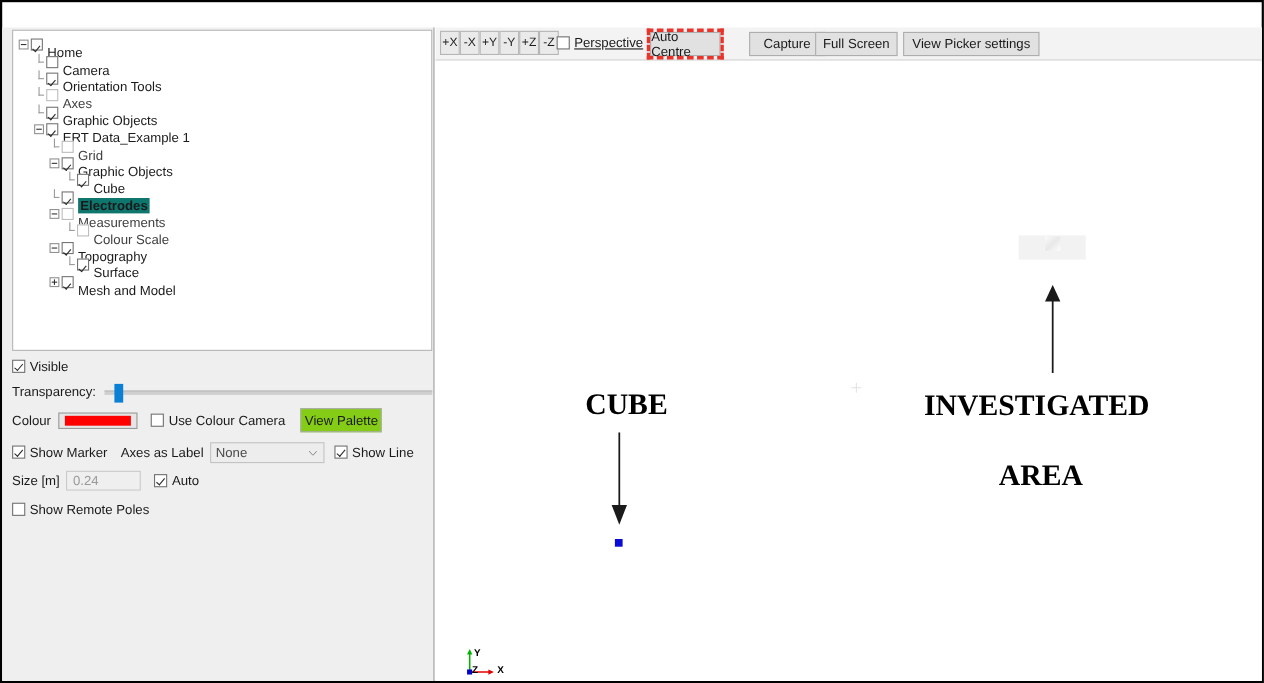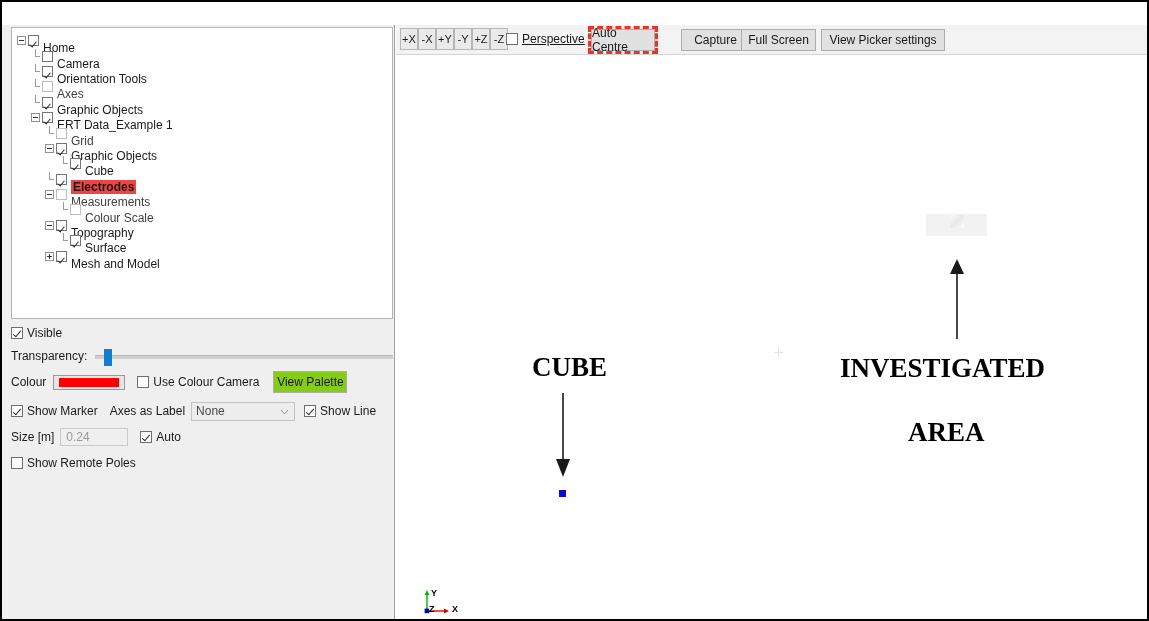--- a/index.html
+++ b/index.html
@@ -100,21 +100,21 @@
   }
   .cbx.dim { border-color: #bdbdbd; }
   .cbx.on:after {
     content: ""; position: absolute; left: 2px; top: 4px;
     width: 3px; height: 6px;
     border-right: 1.6px solid #2b2b2b; border-bottom: 1.6px solid #2b2b2b;
     transform: rotate(40deg); transform-origin: center;
   }
   .tlabel { font-size: 12px; margin-top: 15px; }
   .tlabel.dim { color: #404040; }
-  .tlabel.sel { font-weight: bold; background: #ef4444; padding: 0 2px; }
+  .tlabel.sel { font-weight: bold; background: #0f766e; padding: 0 2px; }
 
   
   #props { position: absolute; left: 9px; top: 300px; width: 382px; }
   .prow { display: flex; align-items: center; font-size: 12px; color: #1a1a1a; }
   .chk {
     width: 12px; height: 12px; flex: none; margin-right: 4px;
     border: 1px solid #6f6f6f; background: #fff; position: relative;
   }
   .chk.on:after {
     content: ""; position: absolute; left: 3px; top: 1px;

